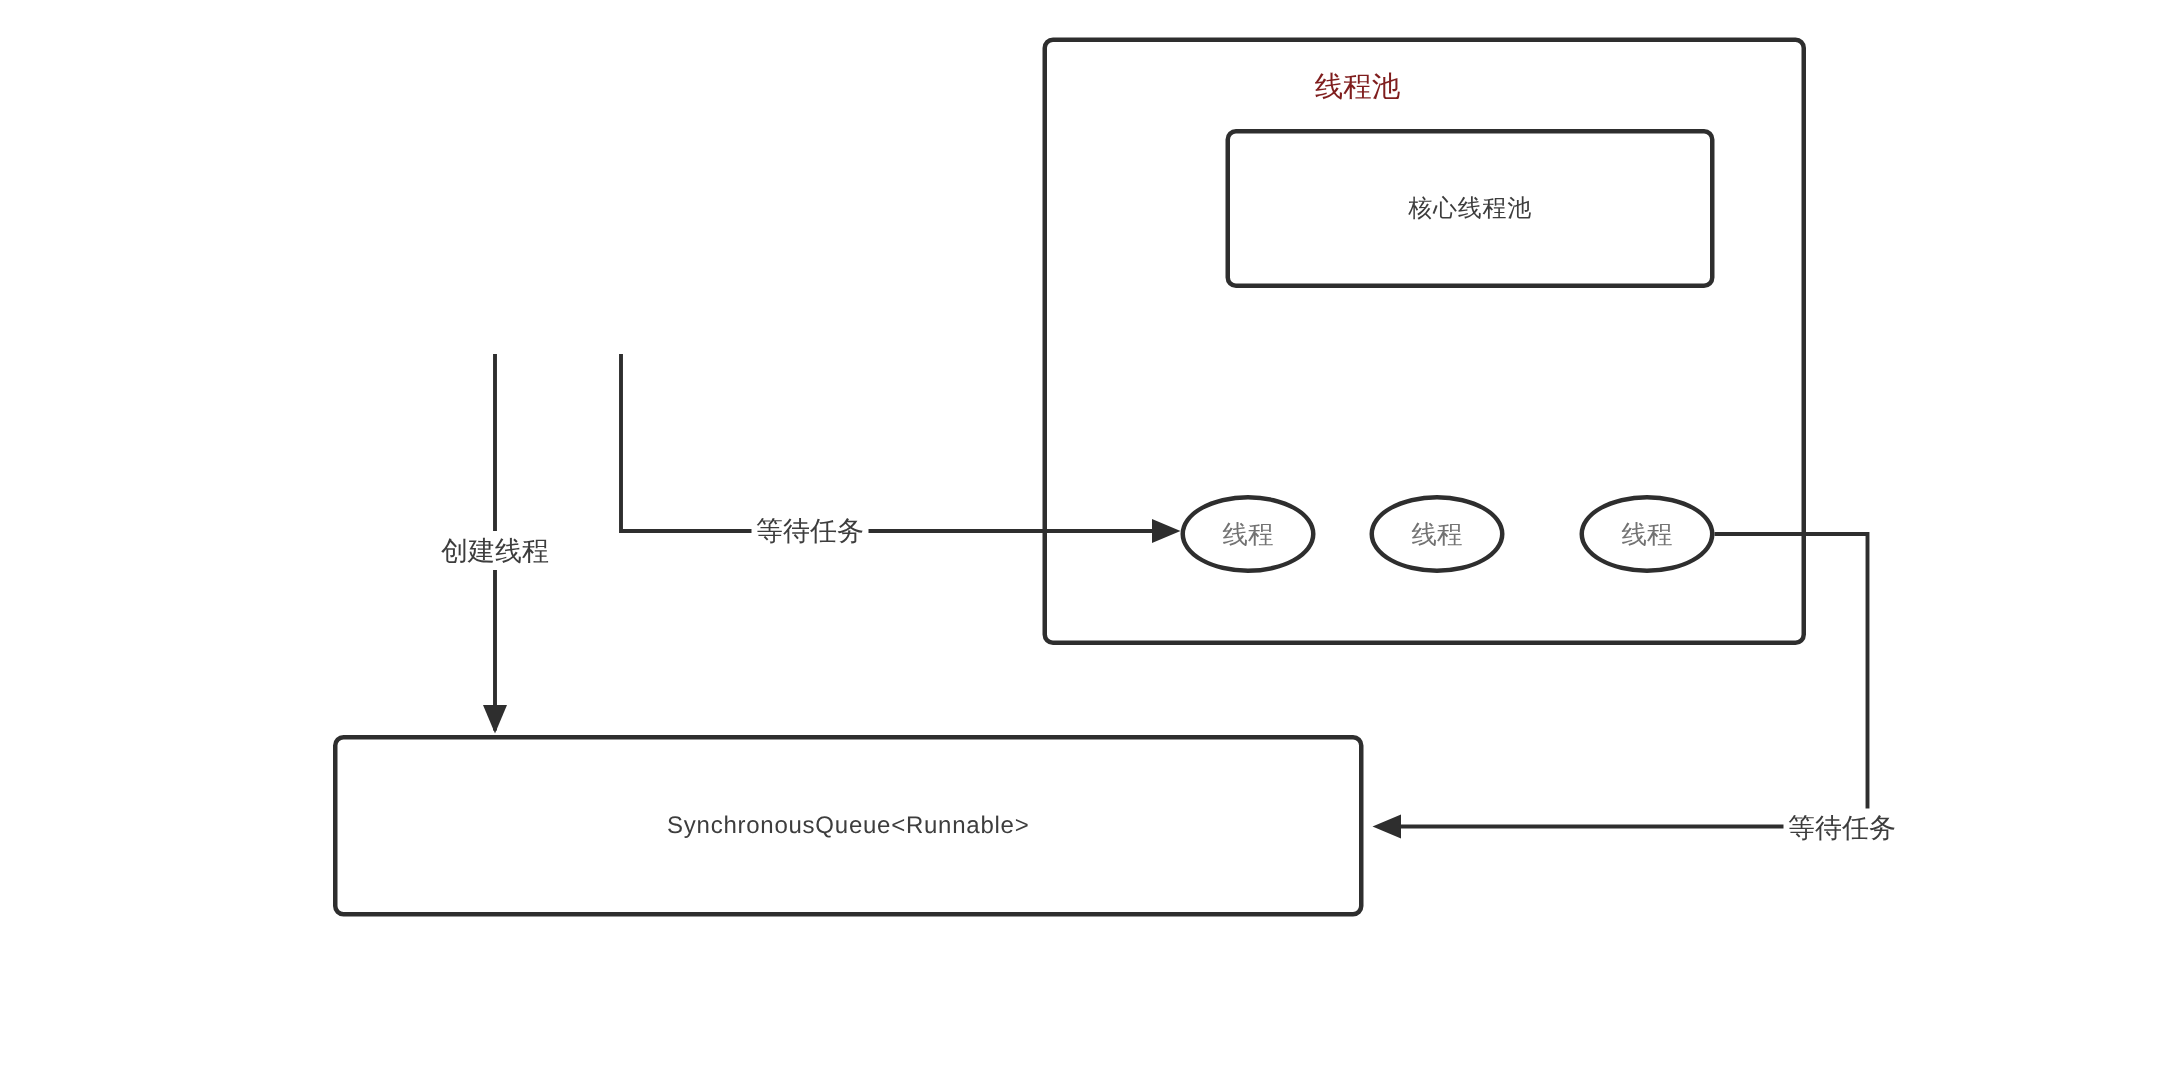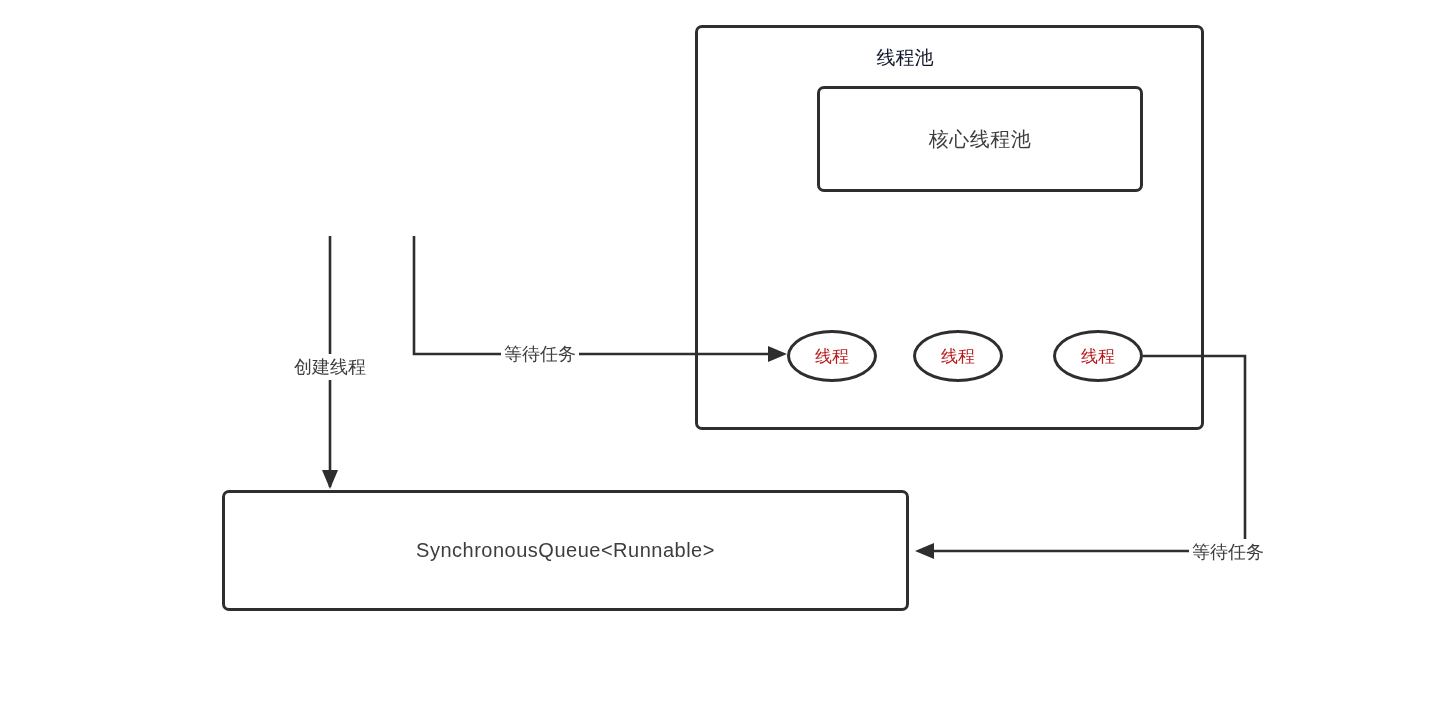--- a/index.html
+++ b/index.html
@@ -29,46 +29,46 @@
     box-sizing: border-box;
     border: 3px solid #2e2e2e;
     border-radius: 7px;
     background: #ffffff;
     display: flex;
     align-items: center;
     justify-content: center;
     text-align: center;
   }
   .node .node-label {
-    font-size: 20px;
+    font-size: 16px;
     color: #3d3d3d;
     letter-spacing: 0.5px;
   }
   #execute-box   { left: 238px; top: 118px; width: 182px; height: 120px; }
   #pool-box      { left: 695px; top: 25px;  width: 509px; height: 405px;
                    background: transparent; align-items: flex-start;
                    justify-content: center; }
   #pool-title    { position: absolute; left: 695px; top: 45px; width: 420px;
-                   text-align: center; font-size: 19px; color: #0f172a; }
+                   text-align: center; font-size: 19px; color: #7f1d1d; }
   #core-box      { left: 817px; top: 86px;  width: 326px; height: 106px; }
   #queue-box     { left: 222px; top: 490px; width: 687px; height: 121px; }
   .thread-ellipse {
     position: absolute;
     box-sizing: border-box;
     top: 330px;
     width: 90px;
     height: 52px;
     border: 3px solid #2e2e2e;
     border-radius: 50%;
     background: #ffffff;
     display: flex;
     align-items: center;
     justify-content: center;
     font-size: 17px;
-    color: #b91c1c;
+    color: #737373;
   }
   #thread-1 { left: 787px; }
   #thread-2 { left: 913px; }
   #thread-3 { left: 1053px; }
   .edge-label {
     position: absolute;
     background: #ffffff;
     font-size: 18px;
     color: #3d3d3d;
     padding: 1px 3px;

